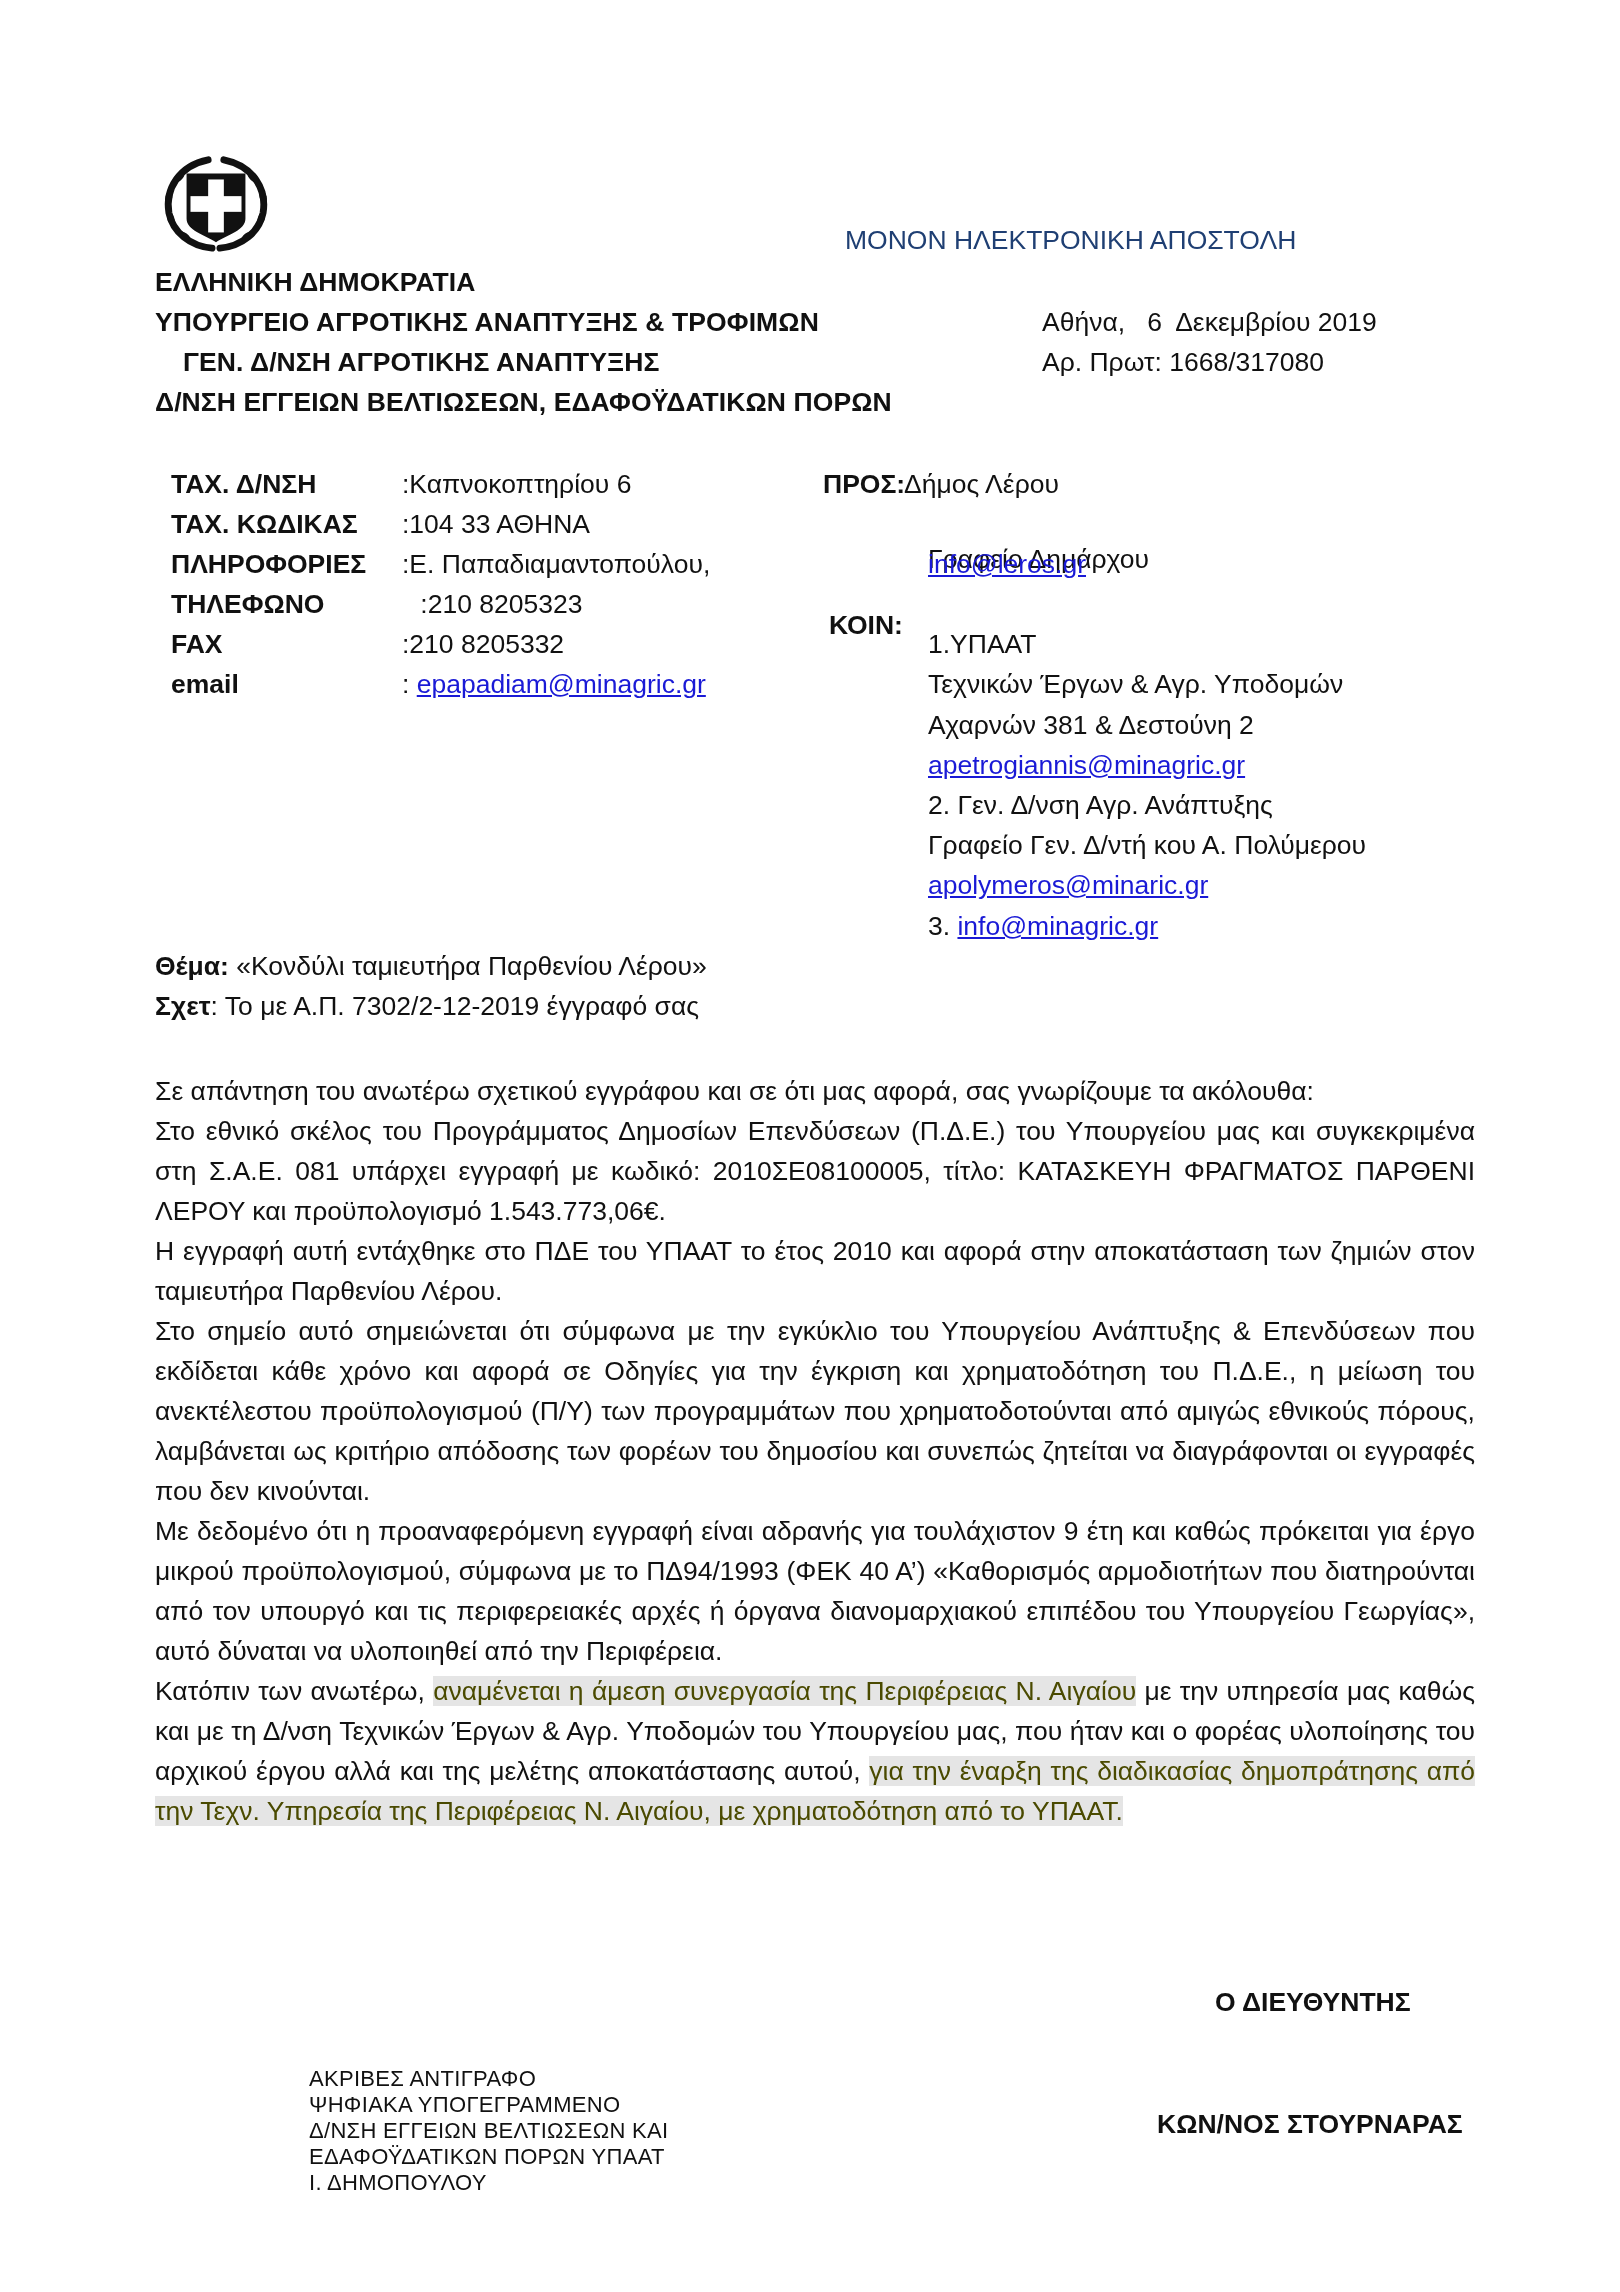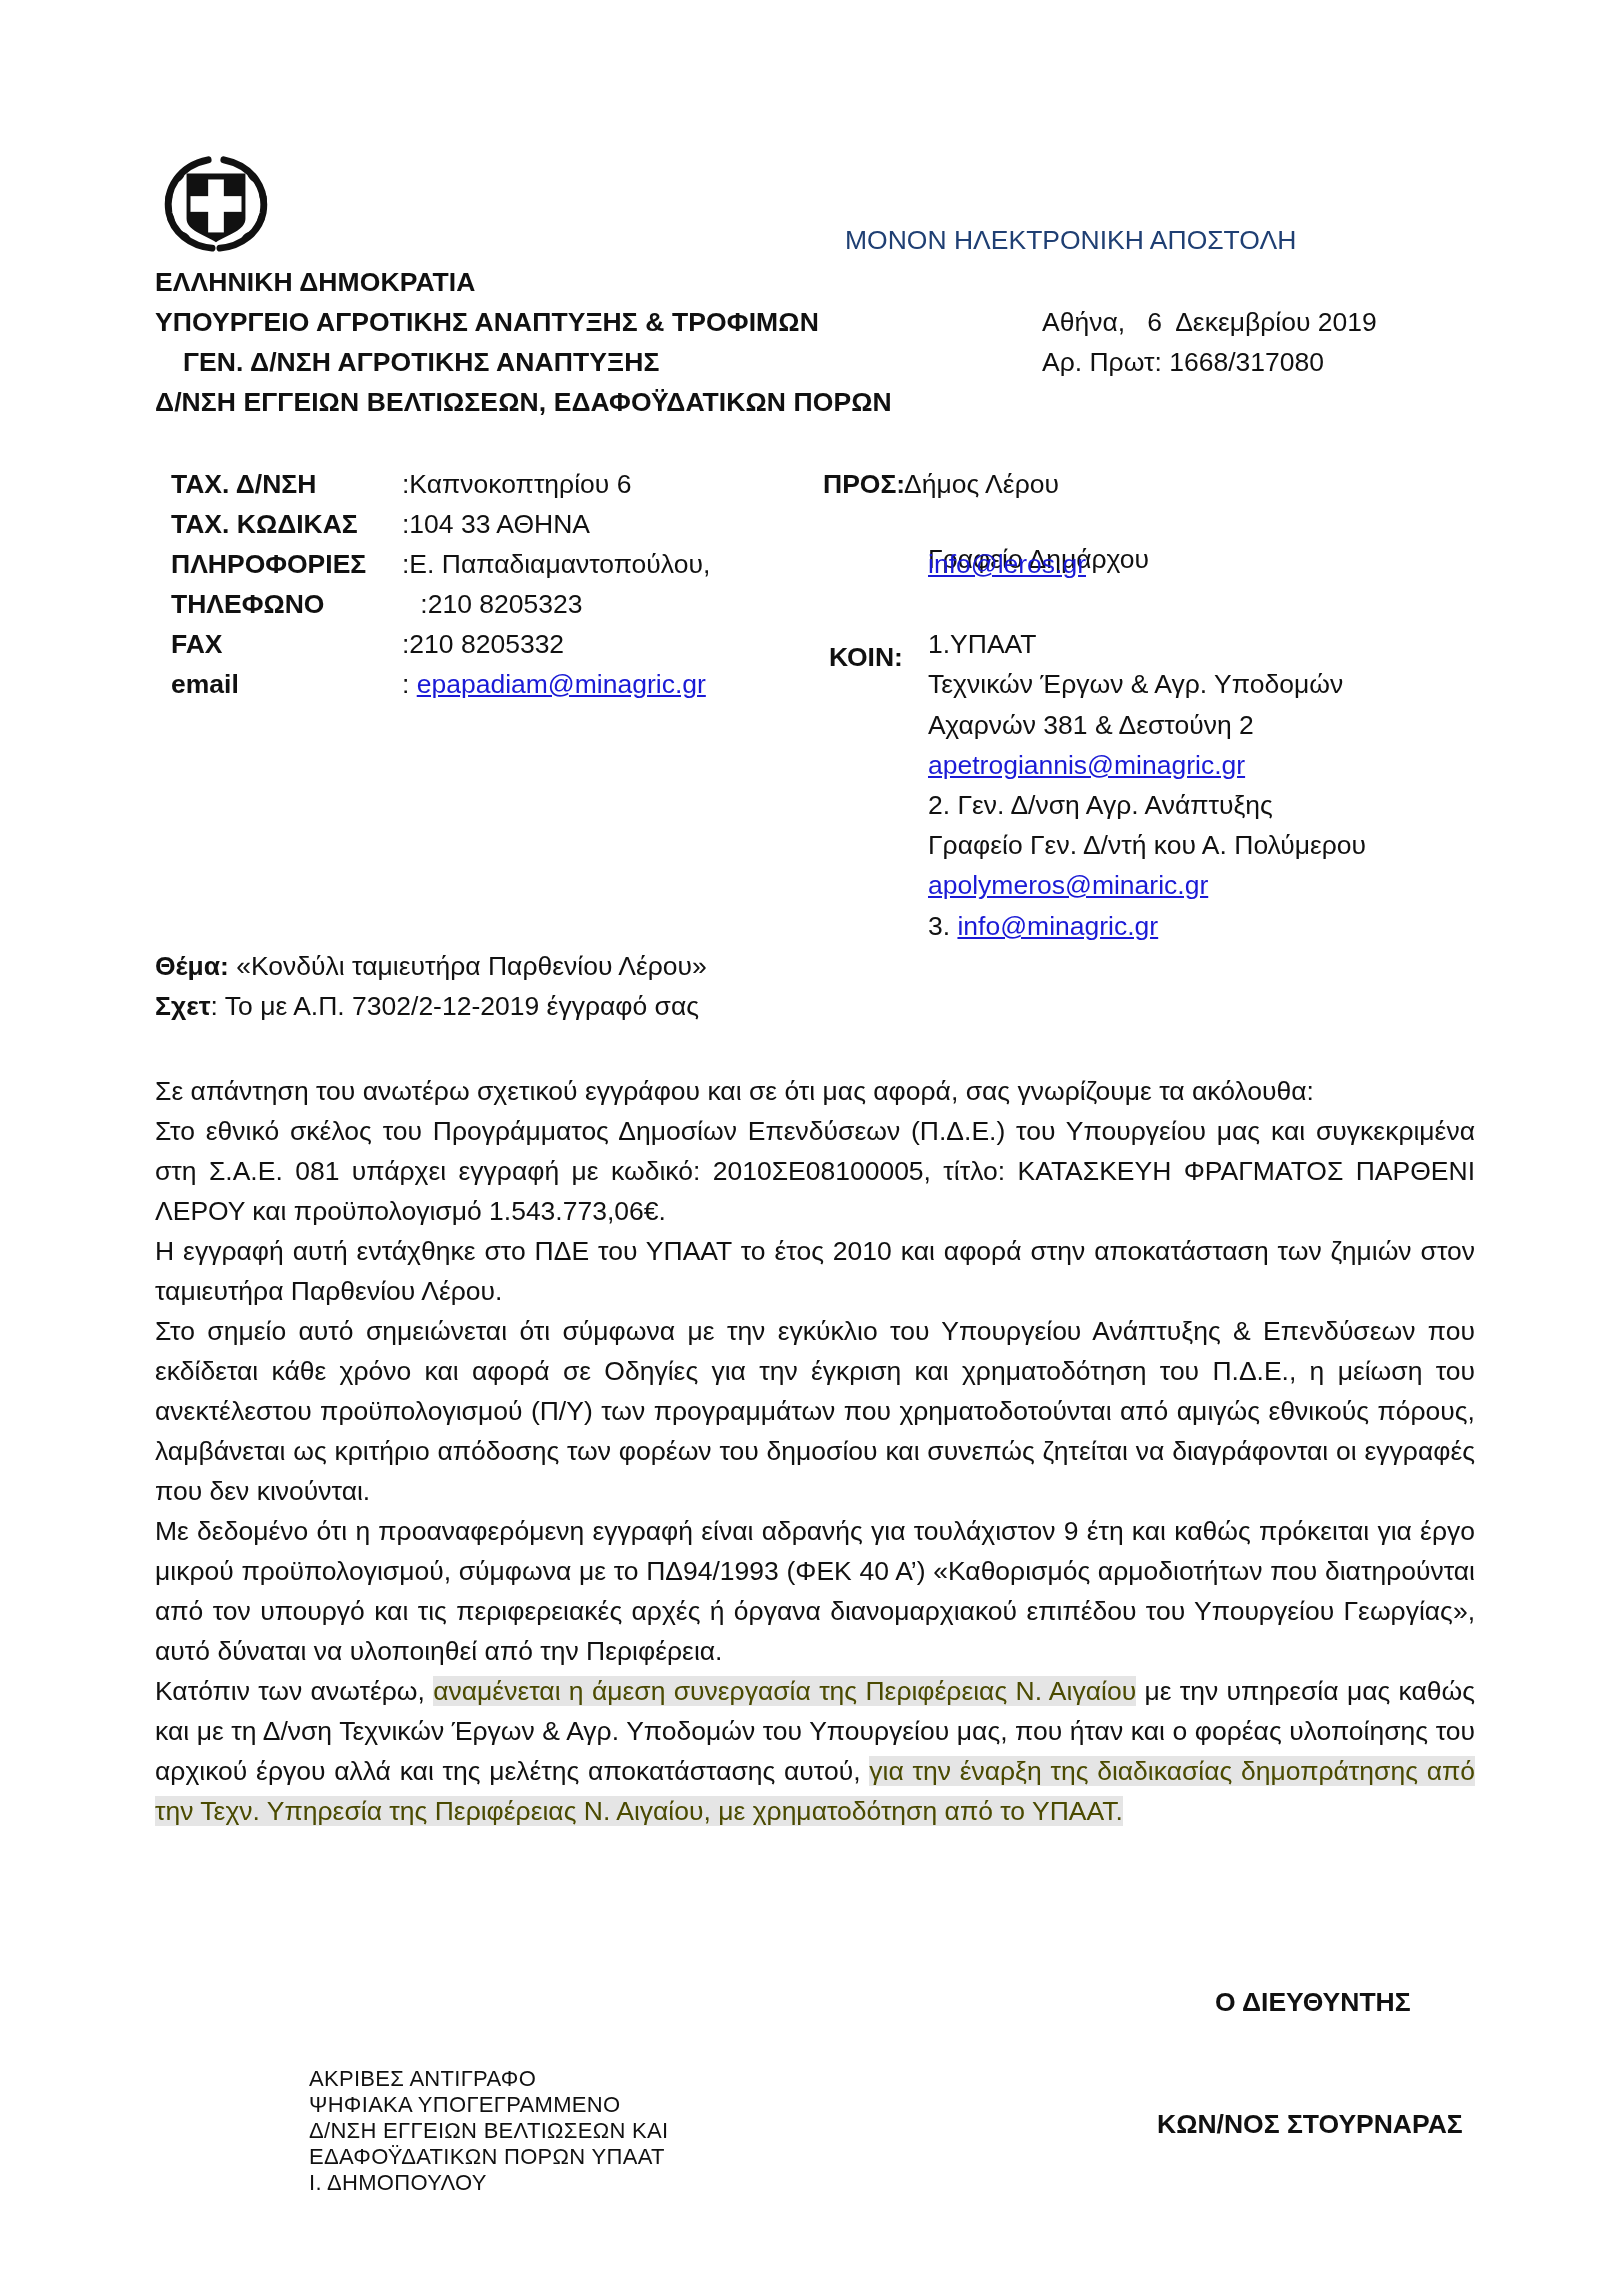--- a/index.html
+++ b/index.html
@@ -97,21 +97,21 @@
     <span class="addr-val" style="left:231px; white-space:pre;"><span>: </span><a class="link">epapadiam@minagric.gr</a></span>
   </div>
 </div>
 
 <div>
   <div class="abs reg" style="left:823px; top:469px; font-weight:bold;">ΠΡΟΣ:</div>
   <div class="abs reg" style="left:904px; top:469px;text-align:right;">Δήμος Λέρου</div>
   <div class="abs reg" style="left:928px; top:509px;margin-top:35px;">Γραφείο Δημάρχου</div>
   <a class="abs reg link" style="left:928px; top:549px;">info@leros.gr</a>
 
-  <div class="abs reg" style="left:829px; top:642px; font-weight:bold;">ΚΟΙΝ:</div>
+  <div class="abs reg" style="left:829px; top:610px; font-weight:bold;">ΚΟΙΝ:</div>
   <div class="abs reg" style="left:928px; top:629px;">1.ΥΠΑΑΤ</div>
   <div class="abs reg" style="left:928px; top:669px;">Τεχνικών Έργων &amp; Αγρ. Υποδομών</div>
   <div class="abs reg" style="left:928px; top:710px;">Αχαρνών 381 &amp; Δεστούνη 2</div>
   <a class="abs reg link" style="left:928px; top:750px;">apetrogiannis@minagric.gr</a>
   <div class="abs reg" style="left:928px; top:790px;">2. Γεν. Δ/νση Αγρ. Ανάπτυξης</div>
   <div class="abs reg" style="left:928px; top:830px;">Γραφείο Γεν. Δ/ντή κου Α. Πολύμερου</div>
   <a class="abs reg link" style="left:928px; top:870px;">apolymeros@minaric.gr</a>
   <div class="abs reg" style="left:928px; top:911px; white-space:pre;"><span>3. </span><a class="link">info@minagric.gr</a></div>
 </div>
 

